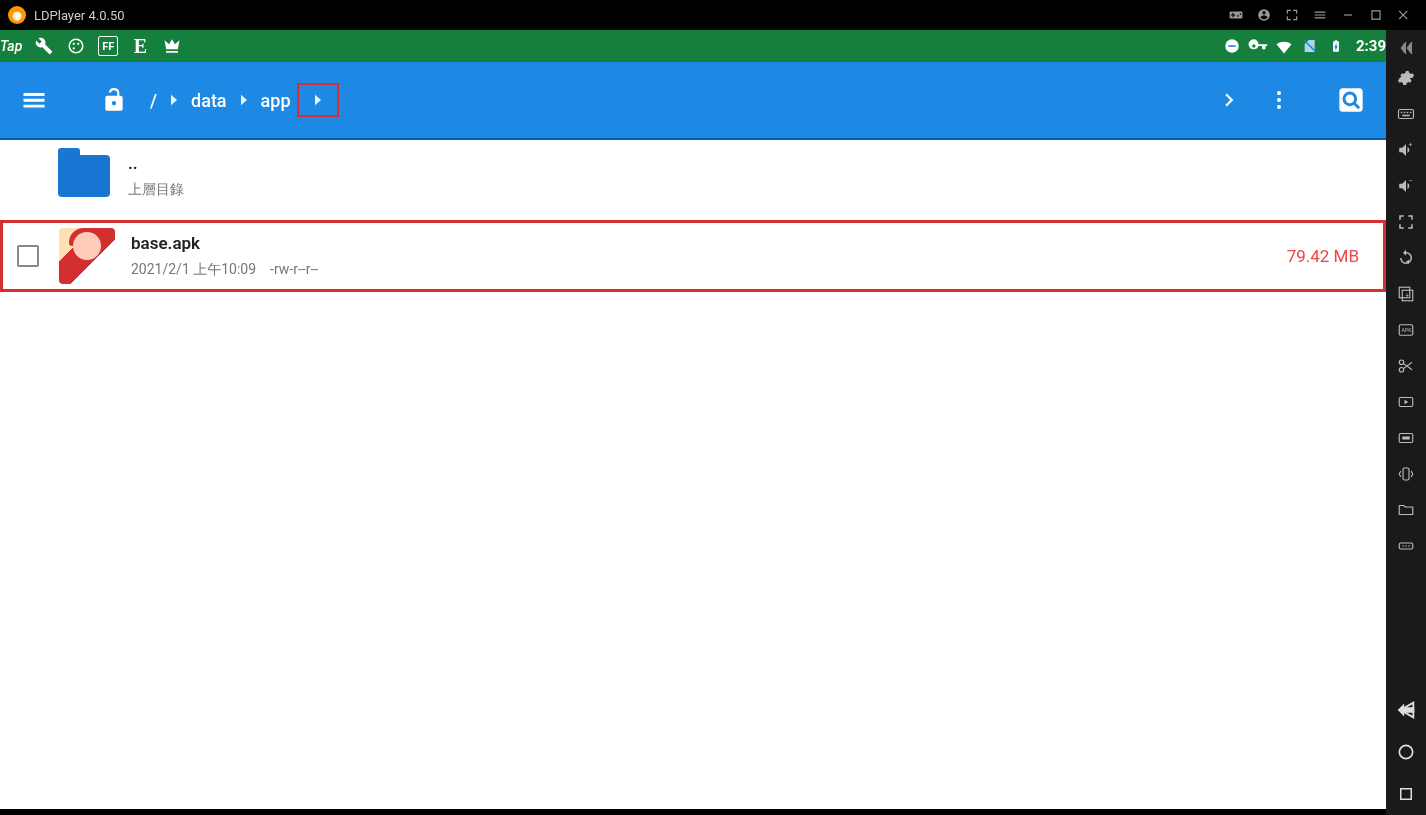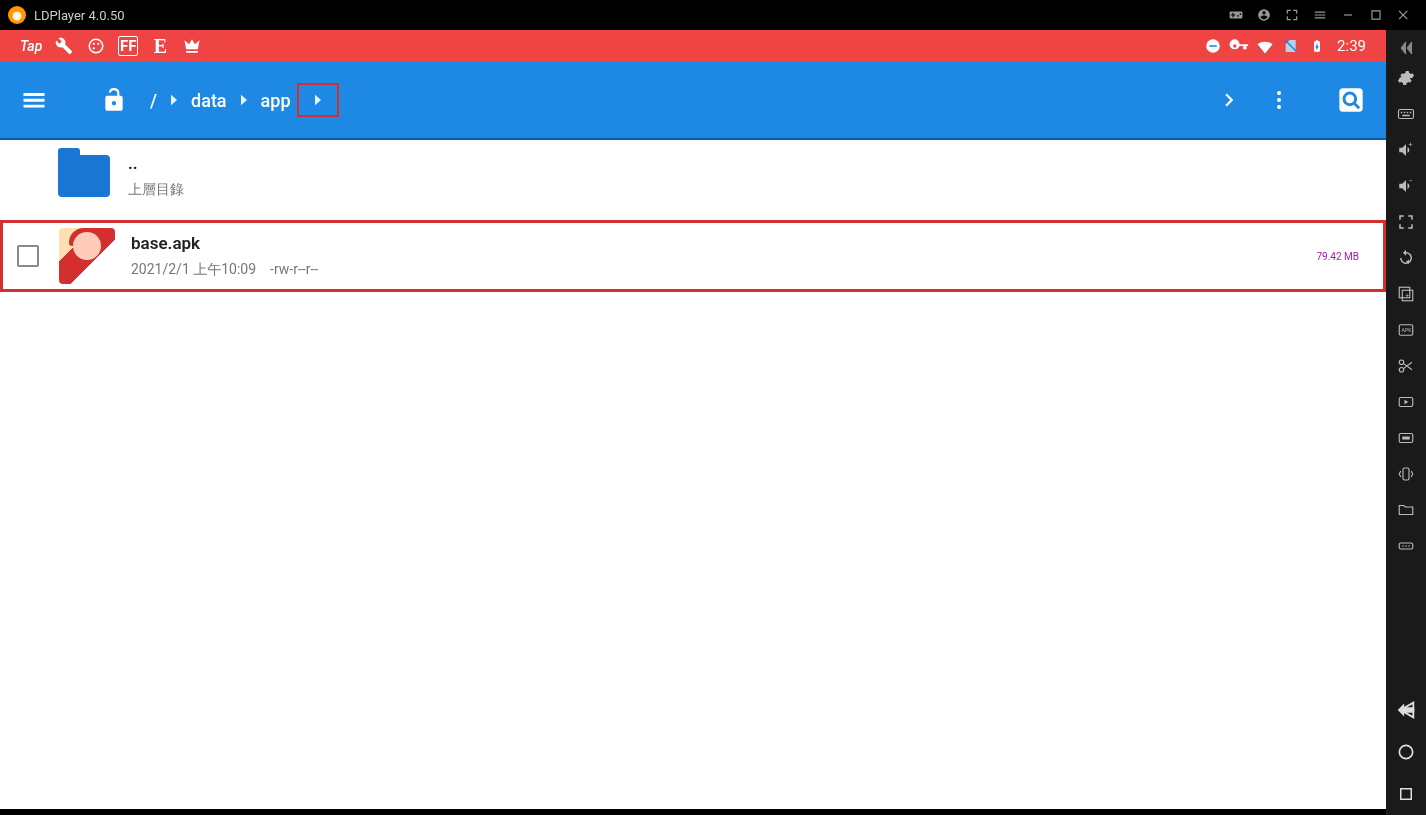--- a/index.html
+++ b/index.html
@@ -7,27 +7,27 @@
 
 .titlebar { height: 30px; background: #000; display: flex; align-items: center; color: #ccc; font-size: 13px; padding: 0 8px; }
 .titlebar .logo { width: 18px; height: 18px; background: #ff9800; border-radius: 50%; margin-right: 8px; display: flex; align-items: center; justify-content: center; font-size: 11px; color: #fff; font-weight: bold; }
 .titlebar .spacer { flex: 1; }
 .titlebar .win-icon { width: 28px; height: 22px; display: flex; align-items: center; justify-content: center; color: #999; cursor: pointer; }
 .titlebar .win-icon svg { width: 14px; height: 14px; }
 
 .main-area { display: flex; height: 785px; }
 .emulator { width: 1386px; height: 785px; display: flex; flex-direction: column; }
 
-.status-bar { height: 32px; background: #ef4444; display: flex; align-items: center; padding: 0 20px; color: #fff; }
+.status-bar { height: 32px; background: #15803d; display: flex; align-items: center; padding: 0 0; color: #fff; }
 .status-bar .left-icons { display: flex; gap: 12px; align-items: center; }
 .status-bar .tap-label { font-size: 14px; font-weight: 500; font-style: italic; }
 .status-bar .ic { width: 20px; height: 20px; display: flex; align-items: center; justify-content: center; }
 .status-bar .spacer { flex: 1; }
 .status-bar .right-icons { display: flex; gap: 6px; align-items: center; }
-.status-bar .clock { font-size: 15px; font-weight: 400; margin-left: 4px; }
+.status-bar .clock { font-size: 15px; font-weight: 700; margin-left: 4px; }
 
 .app-toolbar { height: 78px; background: #1e88e5; display: flex; align-items: center; padding: 0 14px; color: #fff; border-bottom: 2px solid #0d5ca8; }
 .app-toolbar .menu-btn { width: 40px; height: 40px; display: flex; align-items: center; justify-content: center; cursor: pointer; }
 .app-toolbar .lock-btn { width: 40px; height: 40px; display: flex; align-items: center; justify-content: center; cursor: pointer; margin-left: 40px; margin-right: 10px;}
 .breadcrumb { display: flex; align-items: center; font-size: 18px; font-weight: 500; overflow: hidden; }
 .breadcrumb .sep { margin: 0 2px; opacity: 0.9; }
 .breadcrumb .crumb { padding: 4px 6px; white-space: nowrap; cursor: pointer;}
 .breadcrumb .highlight-box { border: 2px solid #d32f2f; padding: 6px 8px; display:flex; align-items:center; }
 .app-toolbar .spacer { flex: 1; }
 .app-toolbar .tb-icon { width: 42px; height: 42px; display: flex; align-items: center; justify-content: center; cursor: pointer; margin-left: 8px; }
@@ -39,21 +39,21 @@
 .file-row .chk.hidden { visibility: hidden; }
 .file-row .icon-slot { width: 56px; height: 56px; display: flex; align-items: center; justify-content: center; margin-right: 16px; }
 .folder-icon { width: 52px; height: 42px; background: #1976d2; border-radius: 4px; position: relative; }
 .folder-icon::before { content: ''; position: absolute; top: -7px; left: 0; width: 22px; height: 9px; background: #1976d2; border-radius: 3px 3px 0 0; }
 .apk-icon { width: 56px; height: 56px; background: linear-gradient(135deg,#ffe0b2 30%, #d32f2f 30%, #d32f2f 60%, #fff 60%); border-radius: 4px; position: relative; overflow: hidden;}
 .apk-icon .face { position:absolute; top:4px; left:14px; width:28px; height:28px; background:#ffccbc; border-radius:50%;}
 .apk-icon .hair { position:absolute; top:0px; left:10px; width:36px; height:18px; background:#d32f2f; border-radius: 18px 18px 4px 4px;}
 .file-info { flex: 1; display: flex; flex-direction: column; justify-content: center; gap: 8px;}
 .file-name { font-size: 17px; font-weight: 600; color: #222; }
 .file-meta { font-size: 14px; color: #777; display:flex; gap:14px;}
-.file-size { font-size: 10px; color: #a21caf; margin-right: 10px; }
+.file-size { font-size: 17px; color: #ef4444; margin-right: 10px; }
 
 .right-sidebar { width: 40px; background: #1a1a1a; display: flex; flex-direction: column; align-items: center; padding-top: 6px; gap: 0; }
 .right-sidebar .collapse { height: 24px; color: #888; display:flex; align-items:center; justify-content:center; width:100%; cursor:pointer;}
 .right-sidebar .tool { width: 40px; height: 36px; display: flex; align-items: center; justify-content: center; color: #bbb; cursor: pointer; }
 .right-sidebar .tool svg { width: 18px; height: 18px; }
 .right-sidebar .gap { flex: 1; }
 .right-sidebar .nav-btn { width: 40px; height: 42px; display: flex; align-items: center; justify-content: center; color: #ddd; cursor: pointer; }
 
 svg { fill: currentColor; }
 </style>
@@ -113,21 +113,21 @@
             </svg>
           </span>
         <span class="ic">
             <svg viewBox="0 0 24 24" width="18" height="18">
               <circle cx="12" cy="12" r="9" fill="none" stroke="#fff" stroke-width="2"></circle>
               <circle cx="9" cy="9" r="1.5" fill="#fff"></circle>
               <circle cx="15" cy="9" r="1.5" fill="#fff"></circle>
               <circle cx="9" cy="15" r="1.5" fill="#fff"></circle>
             </svg>
           </span>
-        <span class="ic" style="font-size:15px;font-weight:bold;border:1.5px solid #fff;padding:1px 3px;border-radius:2px;">FF</span>
+        <span class="ic" style="font-size:11px;font-weight:bold;border:1.5px solid #fff;padding:1px 3px;border-radius:2px;">FF</span>
         <span class="ic" style="font-family:serif;font-size:20px;font-weight:bold;">E</span>
         <span class="ic">
             <svg viewBox="0 0 24 24" width="20" height="20">
               <path fill="#fff" d="M5 16L3 5l5.5 5L12 4l3.5 6L21 5l-2 11H5zm0 2h14v2H5z"></path>
             </svg>
           </span>
       </div>
       <div class="spacer"></div>
       <div class="right-icons">
         <span class="ic">

